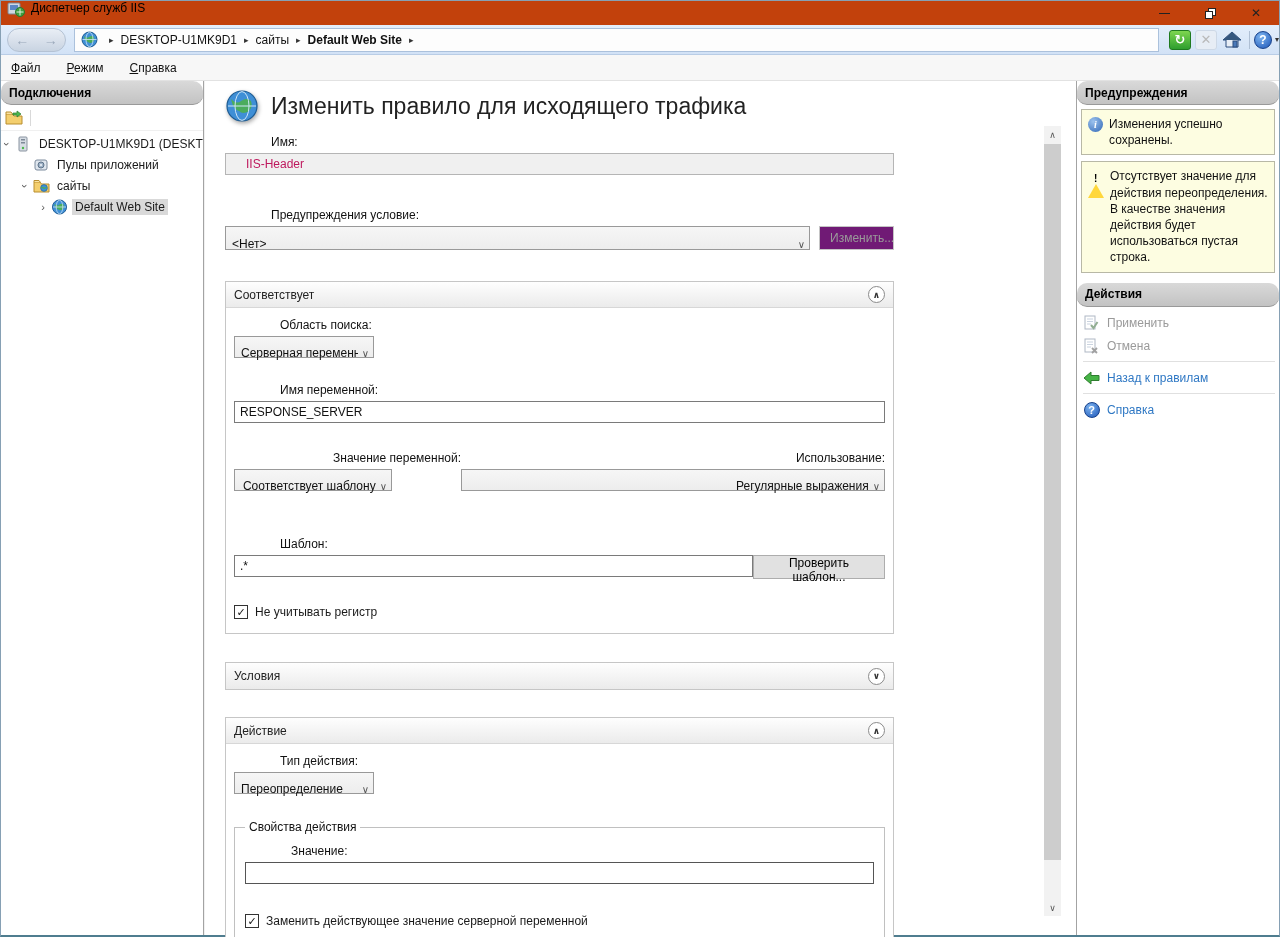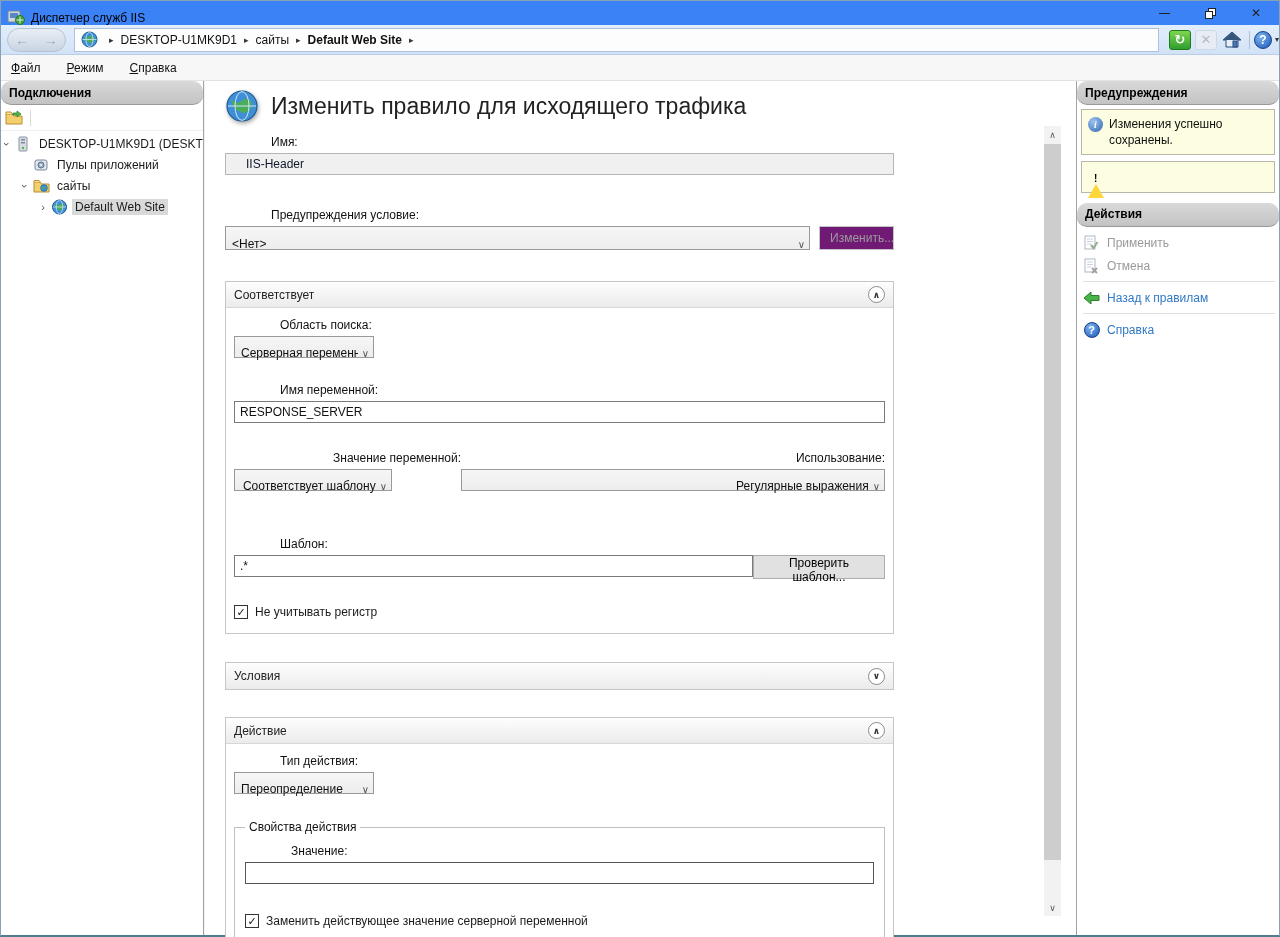--- a/index.html
+++ b/index.html
@@ -2,22 +2,22 @@
 <html><head>
 <meta charset="utf-8">
 <style>
   * { margin:0; padding:0; box-sizing:border-box; }
   html,body { width:1280px; height:937px; background:#fff; overflow:hidden;
     font-family:"Liberation Sans","DejaVu Sans",sans-serif; font-size:12px; color:#1a1a1a; }
   .window { position:relative; width:1280px; height:937px; background:#fff;
     border:1px solid #86a0b4; border-bottom:2px solid #4f7d8f; }
 
   
-  .titlebar { position:absolute; top:0; left:0; right:0; height:24px; background:#3b82f6;
-    display:flex; align-items:flex-end; padding-left:6px; }
+  .titlebar { position:absolute; top:0; left:0; right:0; height:24px; background:#c2410c;
+    display:flex; align-items:flex-start; padding-left:6px; }
   .titlebar .app-ico { width:18px; height:16px; margin-right:6px; }
   .titlebar .t-text { font-size:12px; color:#000; }
   .win-controls { position:absolute; right:0; top:0; height:24px; display:flex; }
   .win-btn { width:46px; height:24px; display:flex; align-items:center; justify-content:center; color:#222; }
   .min-glyph { width:11px; border-bottom:1px solid #222; height:1px; display:inline-block; }
   .restore-glyph { position:relative; width:11px; height:11px; }
   .restore-glyph .r1 { position:absolute; right:0; top:0; width:8px; height:8px; border:1px solid #222; background:#fff; }
   .restore-glyph .r2 { position:absolute; left:0; bottom:0; width:8px; height:8px; border:1px solid #222; background:#fff; }
 
   
@@ -68,21 +68,21 @@
   .center-panel { position:absolute; top:0; left:204px; width:872px; bottom:0; background:#fff; border-right:1px solid #a3a3a3; }
   .form-wrap { position:absolute; top:0; left:20px; width:669px; }
 
   .page-head { display:flex; align-items:center; margin-top:8px; }
   .page-head .big-globe { width:34px; height:34px; margin-right:12px; filter:drop-shadow(1px 2px 2px rgba(0,0,0,.35)); }
   .page-title { font-size:23px; color:#222; }
 
   .lbl { display:block; margin-bottom:4px; color:#111;margin-left:46px; }
   .txt { width:100%; height:22px; border:1px solid #7a7a7a; background:#fff; padding:0 5px;
     font-family:inherit; font-size:12px; color:#111; }
-  .txt:disabled { background:#f0f0f0; border-color:#b5b5b5; color:#0f172a;padding-left:20px; }
+  .txt:disabled { background:#f0f0f0; border-color:#b5b5b5; color:#be185d;padding-left:20px; }
   .btn { height:24px; background:#e1e1e1; border:1px solid #adadad; font-family:inherit; font-size:12px; padding:0 10px; color:#000; }
   .btn:disabled { background:#701a75; border-color:#c5c5c5; color:#9a9a9a; }
   .combo { height:22px; background:linear-gradient(#f6f6f6,#ededed); border:1px solid #999;
     display:flex; align-items:center; padding:12px 4px 0 6px; color:#111; }
   .combo .cv { flex:1; overflow:hidden; white-space:nowrap; }
   .combo .ch { color:#565656; font-size:10px; margin-left:4px; }
 
   .section { border:1px solid #c6c6c6; margin-top:0; background:#fff; }
   .sec-head { height:26px; background:linear-gradient(#fefefe,#ebebeb); border-bottom:1px solid #d7d7d7;
     display:flex; align-items:center; padding:0 8px; color:#222; }
@@ -369,20 +369,21 @@
 
       <div class="alert-box">
         <span class="alert-ico info-ball">i</span>
         <span>Изменения успешно сохранены.</span>
       </div>
 
       <div class="alert-box" style="margin-top:6px">
         <span class="alert-ico">
           <span class="warn-tri"><span>!</span></span>
         </span>
+        <span>Отсутствует значение для действия переопределения. В качестве значения действия будет использоваться пустая строка.</span>
       </div>
 
       <div class="panel-header actions-header">Действия</div>
       <div class="action-list">
         <div class="action-row">
           <span class="a-ico">
             <svg class="doc-ico" width="15" height="16" viewBox="0 0 15 16">
               <rect x="1" y="1" width="10" height="13" fill="#fff" stroke="#6f7f95"></rect>
               <path d="M3 4 h6 M3 6.5 h6 M3 9 h4" stroke="#9fb0c6" stroke-width="1"></path>
               <path d="M7 10 l2.5 3 4 -6" stroke="#3c6e3c" stroke-width="2" fill="none"></path>

